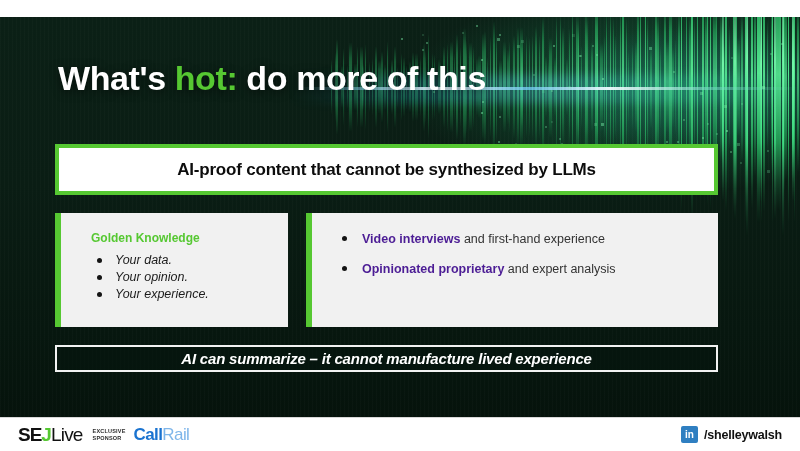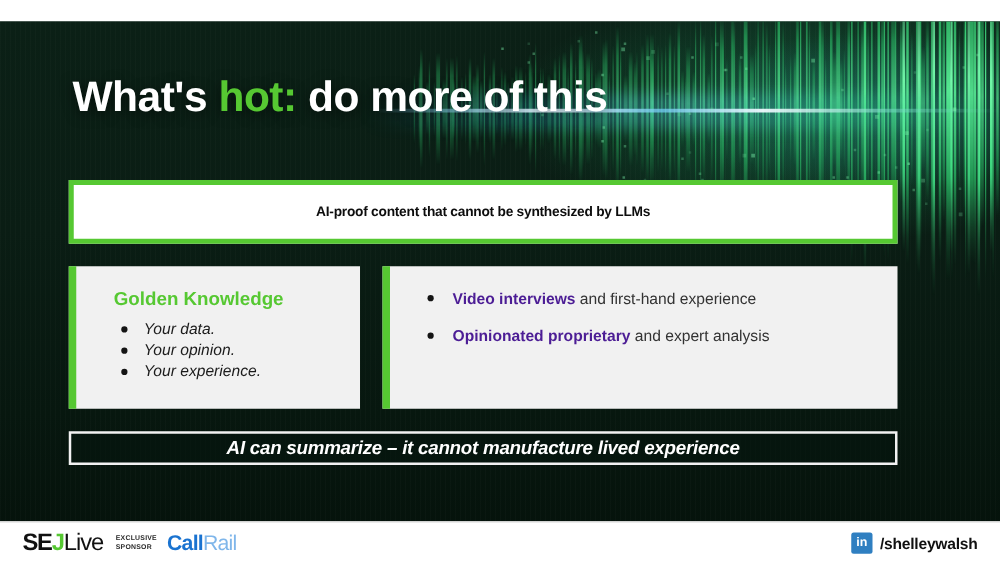--- a/index.html
+++ b/index.html
@@ -98,38 +98,38 @@
 
   
   .hero {
     position:absolute;
     left:55px; top:127px; width:663px; height:51px;
     background:#ffffff;
     border:4px solid #56c832;
     display:flex; align-items:center; justify-content:center;
   }
   .hero-text {
-    font-size:11px; font-weight:bold; color:#0d0d0d;
+    font-size:17px; font-weight:bold; color:#0d0d0d;
     letter-spacing:-0.2px;
   }
 
   
   .cards { position:absolute; left:55px; top:196px; width:663px; height:114px; }
 
   .card {
     position:absolute; top:0; height:114px;
     background:#f1f1f1;
     border-left:6px solid #56c832;
   }
   .card.left  { left:0px;   width:233px; }
   .card.right { left:251px; width:412px; }
 
   .card-heading {
     color:#56c832;
-    font-size:15px; font-weight:bold;
+    font-size:12px; font-weight:bold;
     margin:18px 0 7px 30px;
   }
 
   ul.card-list { list-style:none; margin:0; padding:0; }
   ul.card-list li {
     position:relative;
     color:#1b1b1b;
     padding-left:0;
   }
   .card.left ul.card-list { margin:0 0 0 34px; }

